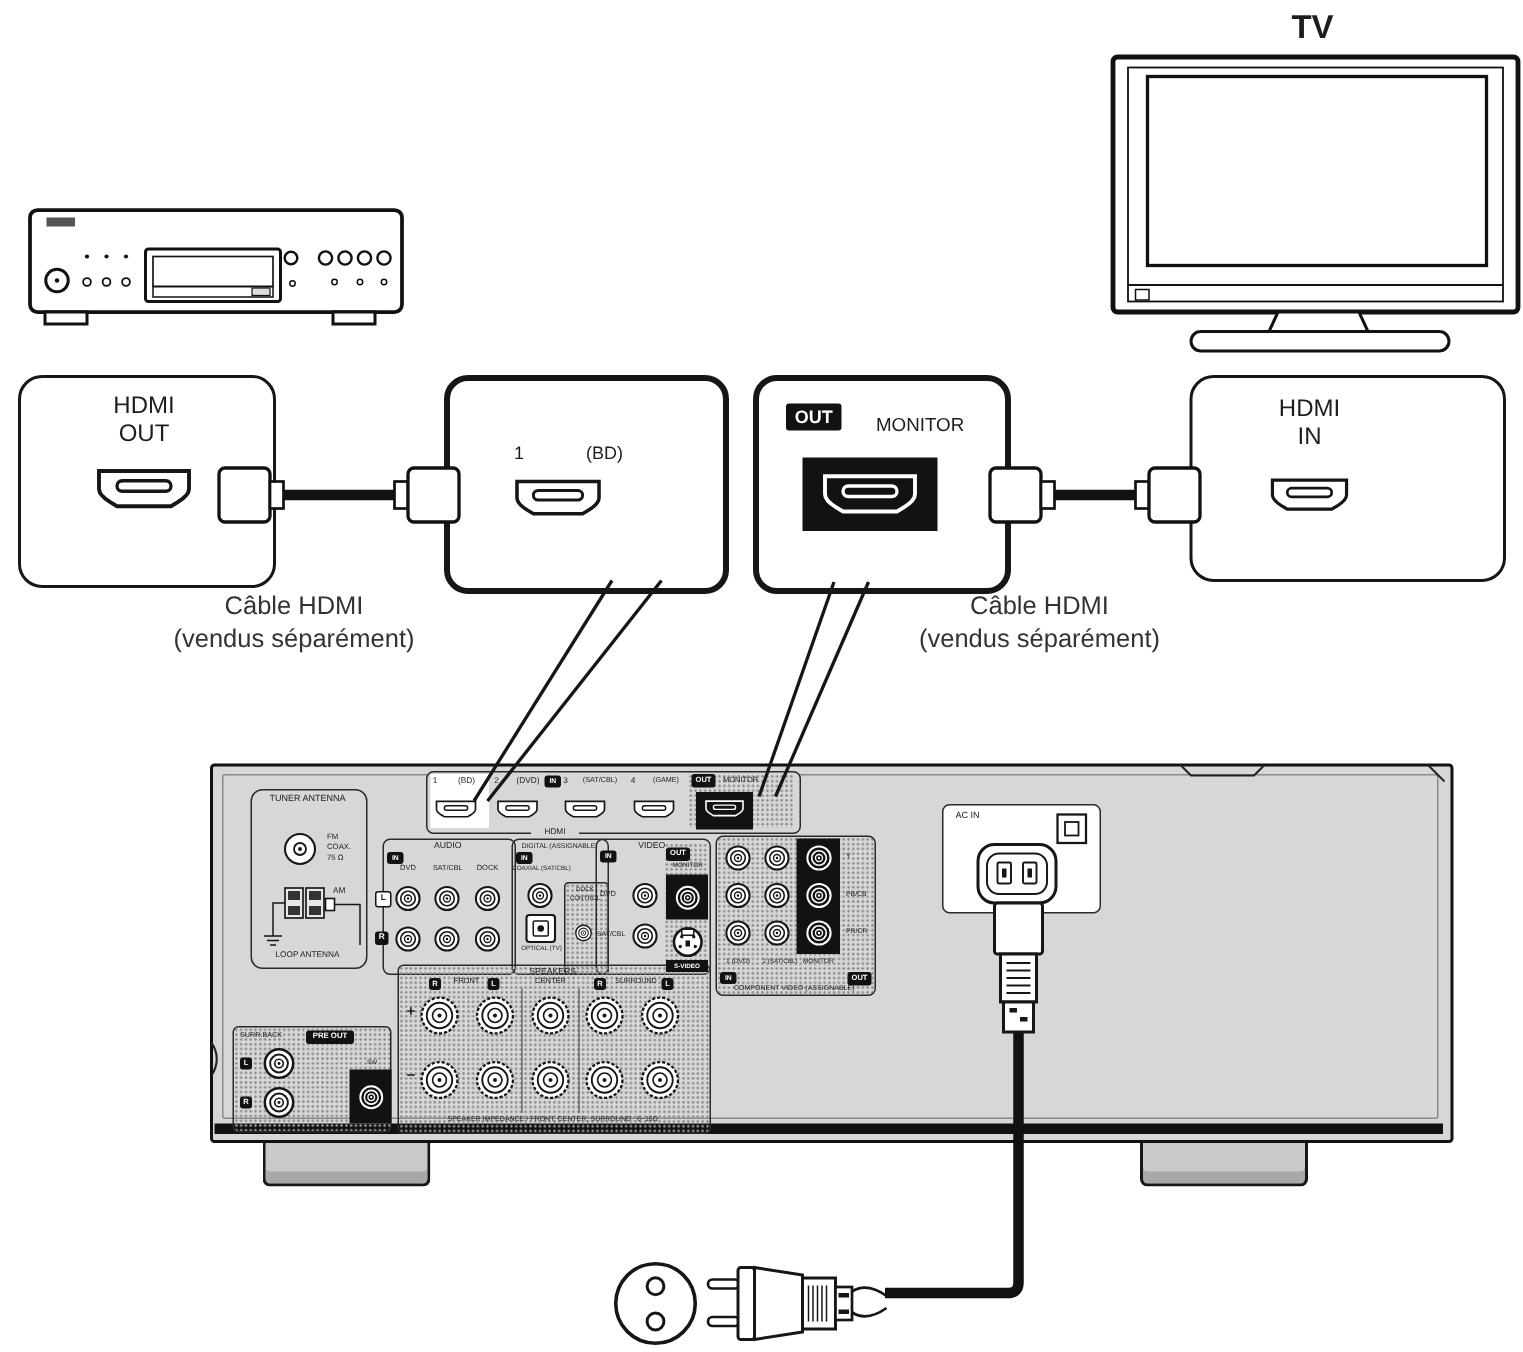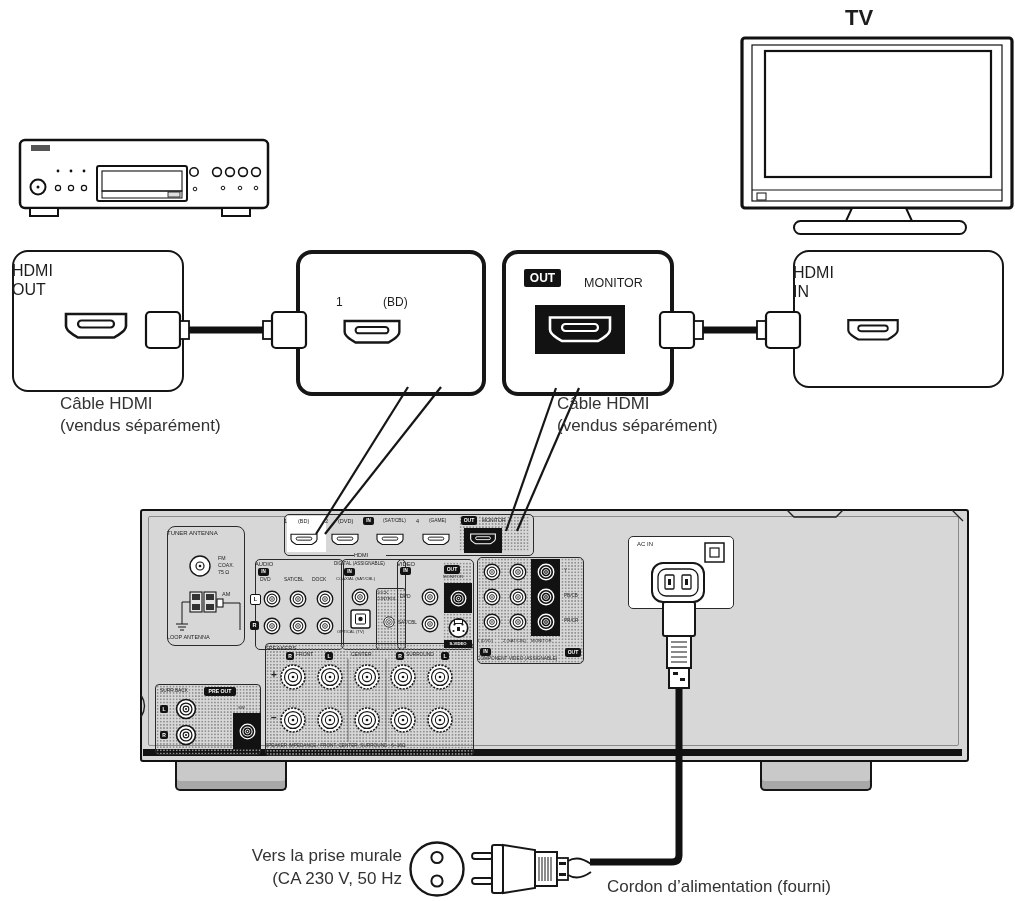--- a/index.html
+++ b/index.html
@@ -1,19 +1,19 @@
 <!DOCTYPE html>
 <html><head>
 <meta charset="utf-8">
 <style>
   html,body{margin:0;padding:0;background:#fff}
   #stage{position:relative;width:1015px;height:901px;background:#fff;
          font-family:"Liberation Sans",sans-serif;color:#1a1a1a;overflow:hidden}
   .t{position:absolute;white-space:nowrap;color:#1d1d1d;line-height:1.12;z-index:4}
-  .c{text-align:left}
+  .c{text-align:center}
   .r{text-align:right}
   .box{position:absolute;border:2.2px solid #161616;border-radius:16px;background:#fff;z-index:1}
   .thick{border-width:4px}
   .sec{position:absolute;border:1.4px solid #2a2a2a;border-radius:5px;z-index:1}
   .dotted{background-image:radial-gradient(circle,#8f8f8f 0.8px,transparent 0.95px);background-size:3.2px 3.2px}
   .bk{position:absolute;background:#121212;z-index:1}
   .badge{position:absolute;background:#121212;color:#fff;display:flex;align-items:center;
          justify-content:center;font-weight:bold;border-radius:2px;line-height:1;z-index:4}
   .badge.w{background:#fff;color:#121212;border:1px solid #121212}
   #art{position:absolute;left:0;top:0;z-index:3;pointer-events:none}
@@ -137,23 +137,20 @@
   <div class="t" style="left:160px;top:688px;font-size:4.8px">SURR.BACK</div>
   <div class="badge" style="left:204px;top:687px;width:32px;height:9px;font-size:5.2px">PRE OUT</div>
   <div class="badge" style="left:160px;top:705px;width:8px;height:8px;font-size:5px">L</div>
   <div class="badge" style="left:160px;top:731px;width:8px;height:8px;font-size:5px">R</div>
   <div class="t c" style="left:238px;top:706px;width:20px;font-size:4.2px">SW</div>
   <div class="bk" style="left:233px;top:713px;width:28px;height:36px"></div>
 
   <div class="sec" style="left:628px;top:536px;width:104px;height:71px;background:#fff"></div>
   <div class="t" style="left:637px;top:541px;font-size:6px">AC IN</div>
 
-  <div class="t r" style="left:140px;top:846px;width:262px;font-size:17px;color:#333">Vers la prise murale</div>
-  <div class="t r" style="left:140px;top:869px;width:262px;font-size:17px;color:#333">(CA 230 V, 50 Hz</div>
-  <div class="t" style="left:607px;top:877px;font-size:17px;color:#333">Cordon d’alimentation (fourni)</div>
 
   <svg id="art" width="1015" height="901" viewBox="0 0 1015 901">
     <defs>
       <symbol id="hdmiS" viewBox="0 0 68 30">
         <path d="M4 3 H64 V15 C64 18.5 61 21 56.5 23.8 L52 26.5 H16 L11.5 23.8 C7 21 4 18.5 4 15 Z" fill="#fff" stroke="currentColor" stroke-width="2.6"></path>
         <rect x="16" y="9.5" width="36" height="7" rx="3.5" fill="none" stroke="currentColor" stroke-width="2.2"></rect>
       </symbol>
       <symbol id="hdmiW" viewBox="0 0 68 30">
         <path d="M4 3 H64 V15 C64 18.5 61 21 56.5 23.8 L52 26.5 H16 L11.5 23.8 C7 21 4 18.5 4 15 Z" fill="none" stroke="currentColor" stroke-width="2.6"></path>
         <rect x="16" y="9.5" width="36" height="7" rx="3.5" fill="none" stroke="currentColor" stroke-width="2.2"></rect>

